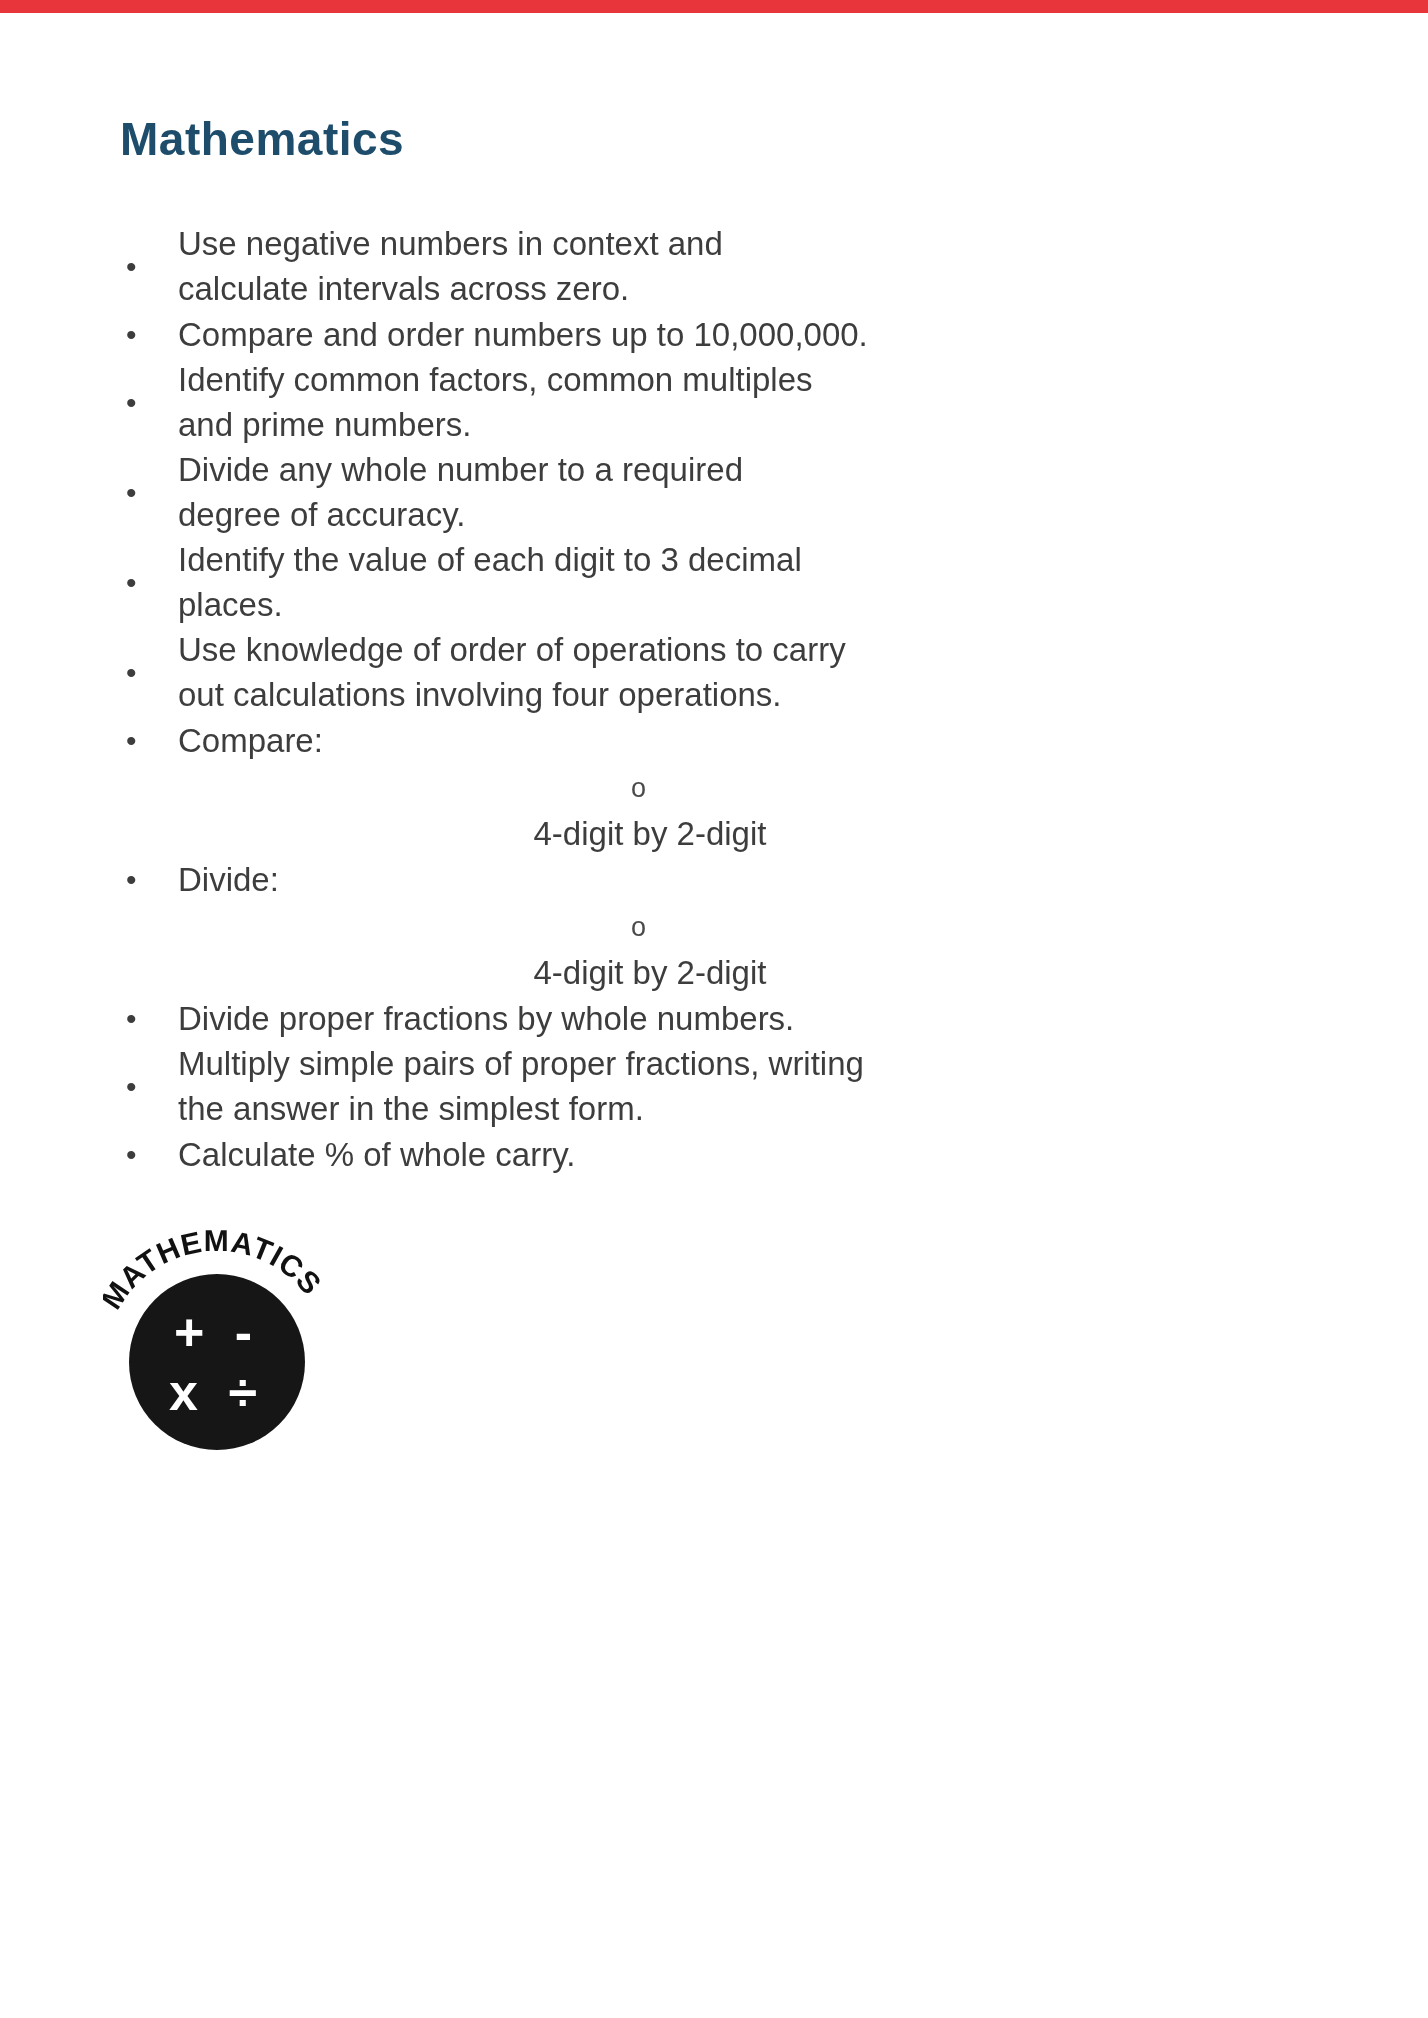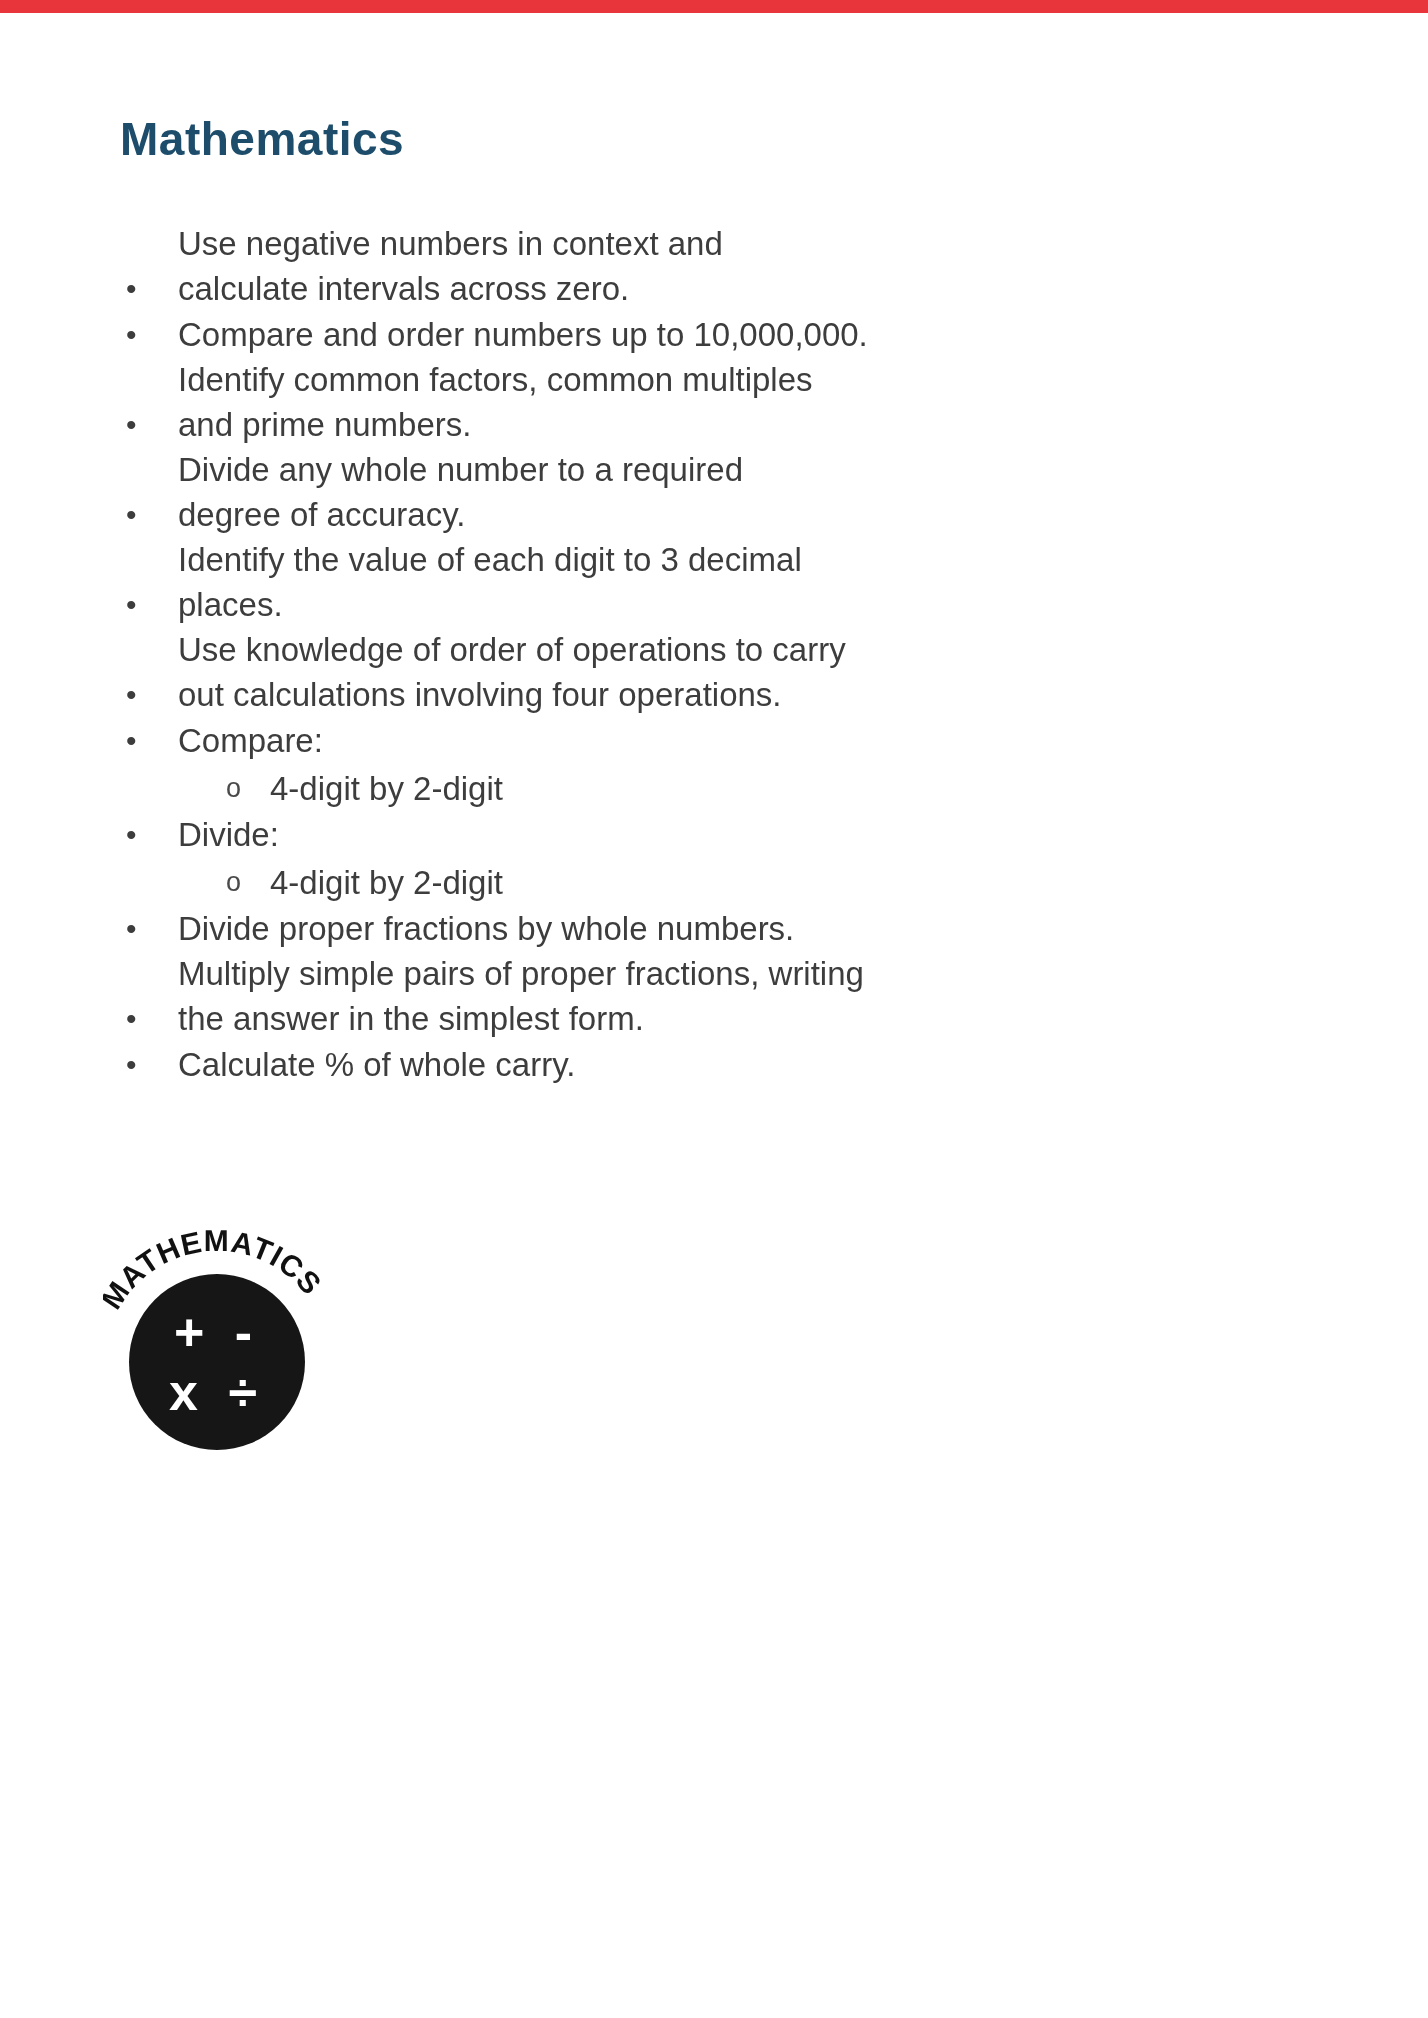--- a/index.html
+++ b/index.html
@@ -24,29 +24,29 @@
     font-weight:bold;
     color:#1d4d6b;
     letter-spacing:0.5px;
     margin:0 0 55px 0;
   }
   .list {
     font-size:33px;
     line-height:45px;
     max-width:960px;
   }
-  .li { display:flex; align-items:flex-end; }
+  .li { display:flex; align-items:center; }
   .bullet {
     flex:none; width:52px;
     text-align:left;
     padding-left:6px;
     user-select:none;
   }
   .l1 > .bullet::before { content:"\2022"; font-size:30px; }
-  .l2 { margin-left:100px; }
+  .l2 { margin-left:100px;flex-direction:column; }
   .l2 > .bullet { width:44px; }
   .l2 > .bullet::before { content:"o"; font-size:27px; color:#4a4a4a; }
   .li-text { white-space:pre-line; }
   .logo {
     position:absolute;
     left:103px; top:1222px;
     width:250px; height:250px;
   }
 </style>
 </head>

